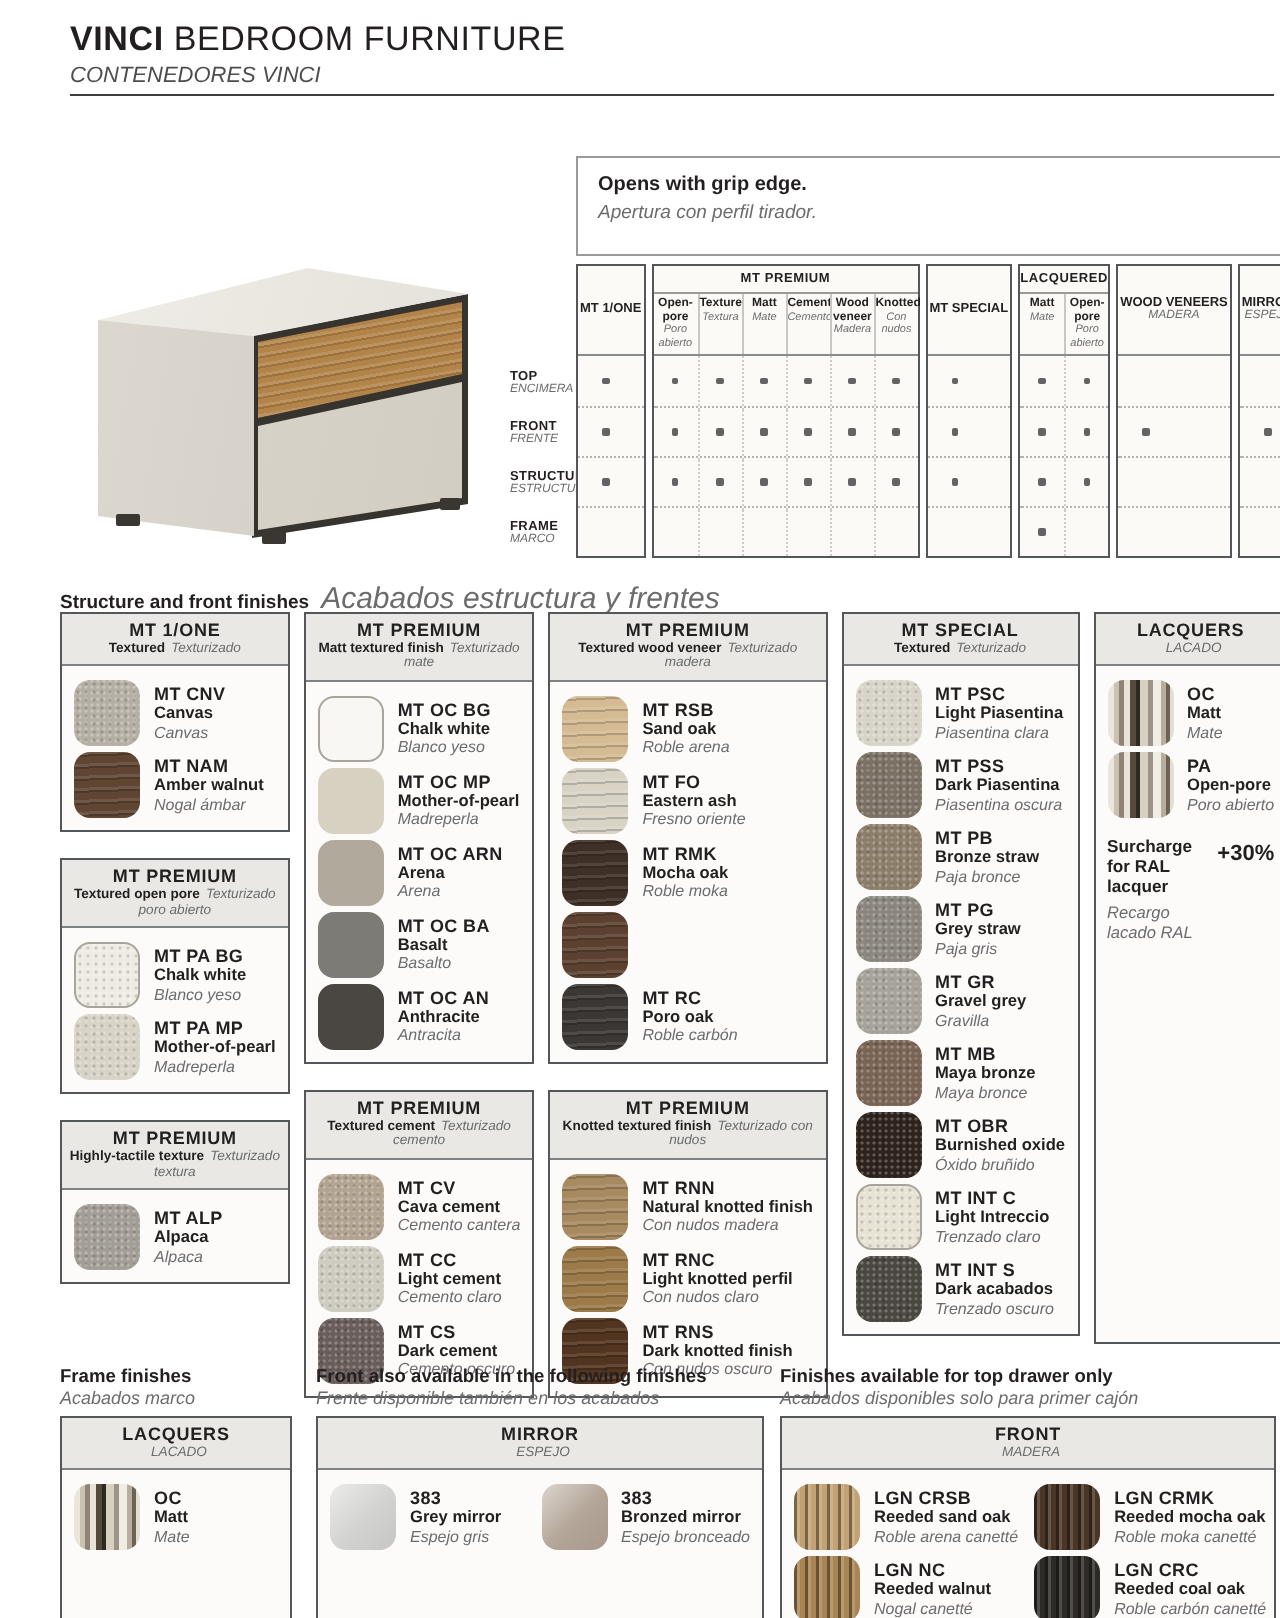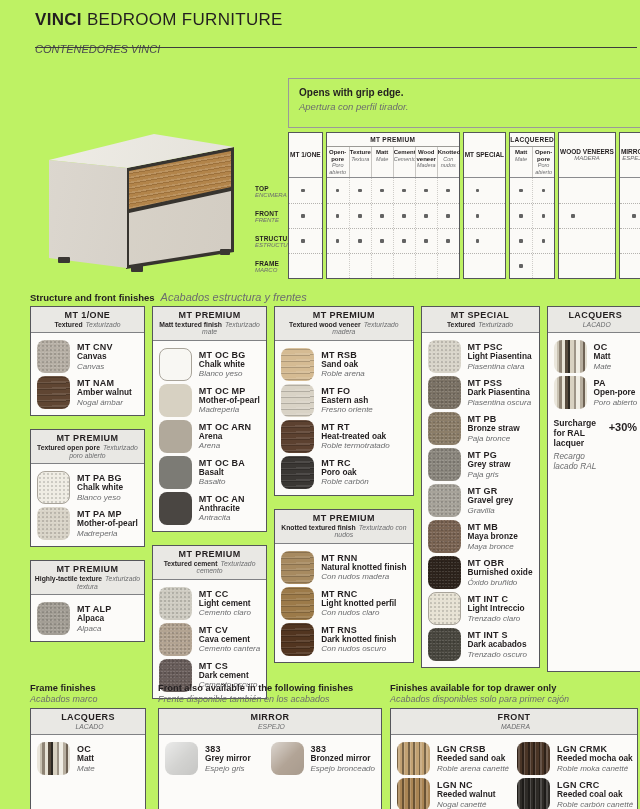--- a/index.html
+++ b/index.html
@@ -1,27 +1,27 @@
 <!DOCTYPE html>
 <html><head>
 <meta charset="utf-8">
 <style>
   *{margin:0;padding:0;box-sizing:border-box}
   html,body{background:#e9e9e9}
-  .page{position:relative;width:640px;height:809px;background:#bef264;overflow:hidden;
+  .page{position:relative;width:640px;height:809px;background:#ffffff;overflow:hidden;
         font-family:"Liberation Sans",sans-serif;color:#231f20;margin:0 auto}
   .b{font-weight:bold}
   .i{font-style:italic}
   .es{color:#6b6c6e;font-weight:normal}
 
   
   .hdr{position:absolute;left:35px;top:10px;width:572px}
   .title{font-size:17px;letter-spacing:.3px;white-space:nowrap}
   .title .brand{font-weight:bold}
-  .subtitle{font-size:11px;margin-top:13px;color:#4c4d4f}
+  .subtitle{font-size:11px;margin-top:2px;color:#4c4d4f}
   .rule{position:absolute;left:35px;top:47px;width:602px;border-top:1px solid #3d3d3d}
 
   
   .product{position:absolute;left:32px;top:133px;width:212px;height:154px}
   .pf{position:absolute;inset:0}
   .p-frame{clip-path:polygon(94px 35px,202px 14px,202px 119px,94px 136px);background:#37342f}
   .p-top{clip-path:polygon(17px 27px,122px 1px,202px 14px,95px 35px);background:linear-gradient(105deg,#efede7,#e3e0d8)}
   .p-side{clip-path:polygon(17px 27px,95px 35px,95px 135px,17px 125px);background:linear-gradient(100deg,#ddd8d0,#d0cbc2)}
   .p-d1{clip-path:polygon(97px 38px,199px 18px,199px 54px,97px 76px);background:#b2844a;
         background-image:repeating-linear-gradient(170deg,rgba(255,255,255,.12) 0 1.5px,rgba(80,45,10,.22) 1.5px 2.5px,rgba(0,0,0,0) 2.5px 5px)}
@@ -59,21 +59,21 @@
   .mx-row{display:flex;height:25px;border-top:1px dotted #b5b3af}
   .mx-group > .mx-row:nth-child(2){border-top:none}
   .mx-cell{width:22px;flex:none;display:flex;align-items:center;justify-content:center;
            border-left:1px dotted #cfcdc9}
   .mx-cell:first-child{border-left:none}
   .mx-group:not(.multi) .mx-cell{width:28px}
   .dot{width:3.5px;height:3.5px;background:#636363;border-radius:1px}
 
   
   .sec-head{position:absolute;left:30px;top:291px;font-size:9.5px}
-  .sec-head .es{margin-left:6px;font-size:11px}
+  .sec-head .es{margin-left:6px;font-size:15px}
 
   
   #finishGrid{position:absolute;left:30px;top:306px;width:608px;display:grid;
               grid-template-columns:repeat(5,1fr);column-gap:7px;align-items:start}
   .fcol{display:flex;flex-direction:column}
   .fbox{border:1px solid #55565a;margin-bottom:13px;background:#fcfbf9}
   .fcol:nth-child(5) .fbox{min-height:366px}
   .fhead{background:#e9e8e4;border-bottom:1px solid #808184;text-align:center;padding:3px 2px 4px}
   .ftitle{font-size:9px;letter-spacing:.4px}
   .fsub{font-size:6.8px;line-height:1.1;margin-top:1px}
@@ -517,36 +517,36 @@
             </div>
           </div>
         </div>
         <div class="fbox" data-name="finish-box">
           <div class="fhead" data-name="finish-box-header">
             <div class="ftitle b" data-name="finish-box-title">MT PREMIUM</div>
             <div class="fsub" data-name="finish-box-subtitle"><span class="b" data-name="finish-box-subtitle-en">Textured cement</span><span class="i es" data-name="finish-box-subtitle-es">Texturizado cemento</span></div>
           </div>
           <div class="fbody" data-name="finish-box-body">
             <div class="fitem" data-name="finish-item">
+              <div class="swatch tex-speckle" data-name="mt-cv-swatch" style="background-color: rgb(179, 164, 146);"></div>
+              <div class="ftext" data-name="finish-item-text">
+                <div class="fcode b" data-name="finish-code">MT CV</div>
+                <div class="fname b" data-name="finish-name-en">Cava cement</div>
+                <div class="fes i es" data-name="finish-name-es">Cemento cantera</div>
+              </div>
+            </div>
+            <div class="fitem" data-name="finish-item">
               <div class="swatch tex-speckle" data-name="mt-cc-swatch" style="background-color: rgb(206, 203, 193);"></div>
               <div class="ftext" data-name="finish-item-text">
                 <div class="fcode b" data-name="finish-code">MT CC</div>
                 <div class="fname b" data-name="finish-name-en">Light cement</div>
                 <div class="fes i es" data-name="finish-name-es">Cemento claro</div>
               </div>
             </div>
             <div class="fitem" data-name="finish-item">
-              <div class="swatch tex-speckle" data-name="mt-cv-swatch" style="background-color: rgb(179, 164, 146);"></div>
-              <div class="ftext" data-name="finish-item-text">
-                <div class="fcode b" data-name="finish-code">MT CV</div>
-                <div class="fname b" data-name="finish-name-en">Cava cement</div>
-                <div class="fes i es" data-name="finish-name-es">Cemento cantera</div>
-              </div>
-            </div>
-            <div class="fitem" data-name="finish-item">
               <div class="swatch tex-speckle" data-name="mt-cs-swatch" style="background-color: rgb(105, 94, 91);"></div>
               <div class="ftext" data-name="finish-item-text">
                 <div class="fcode b" data-name="finish-code">MT CS</div>
                 <div class="fname b" data-name="finish-name-en">Dark cement</div>
                 <div class="fes i es" data-name="finish-name-es">Cemento oscuro</div>
               </div>
             </div>
           </div>
         </div>
       </div>
@@ -567,26 +567,29 @@
             </div>
             <div class="fitem" data-name="finish-item">
               <div class="swatch tex-wood" data-name="mt-fo-swatch" style="background-color: rgb(217, 211, 198);"></div>
               <div class="ftext" data-name="finish-item-text">
                 <div class="fcode b" data-name="finish-code">MT FO</div>
                 <div class="fname b" data-name="finish-name-en">Eastern ash</div>
                 <div class="fes i es" data-name="finish-name-es">Fresno oriente</div>
               </div>
             </div>
             <div class="fitem" data-name="finish-item">
+              <div class="swatch tex-wood" data-name="mt-rmk-swatch" style="background-color: rgb(62, 47, 39);"></div>
+              <div class="ftext" data-name="finish-item-text">
+                <div class="fcode b" data-name="finish-code">MT RMK</div>
+                <div class="fname b" data-name="finish-name-en">Mocha oak</div>
+                <div class="fes i es" data-name="finish-name-es">Roble moka</div>
+              </div>
+            </div>
+            <div class="fitem" data-name="finish-item">
               <div class="swatch tex-wood" data-name="mt-rt-swatch" style="background-color: rgb(92, 65, 48);"></div>
-              <div class="ftext" data-name="finish-item-text">
-                <div class="fcode b" data-name="finish-code">MT RT</div>
-                <div class="fname b" data-name="finish-name-en">Heat-treated oak</div>
-                <div class="fes i es" data-name="finish-name-es">Roble termotratado</div>
-              </div>
             </div>
             <div class="fitem" data-name="finish-item">
               <div class="swatch tex-wood" data-name="mt-rc-swatch" style="background-color: rgb(58, 55, 52);"></div>
               <div class="ftext" data-name="finish-item-text">
                 <div class="fcode b" data-name="finish-code">MT RC</div>
                 <div class="fname b" data-name="finish-name-en">Poro oak</div>
                 <div class="fes i es" data-name="finish-name-es">Roble carbón</div>
               </div>
             </div>
           </div>

